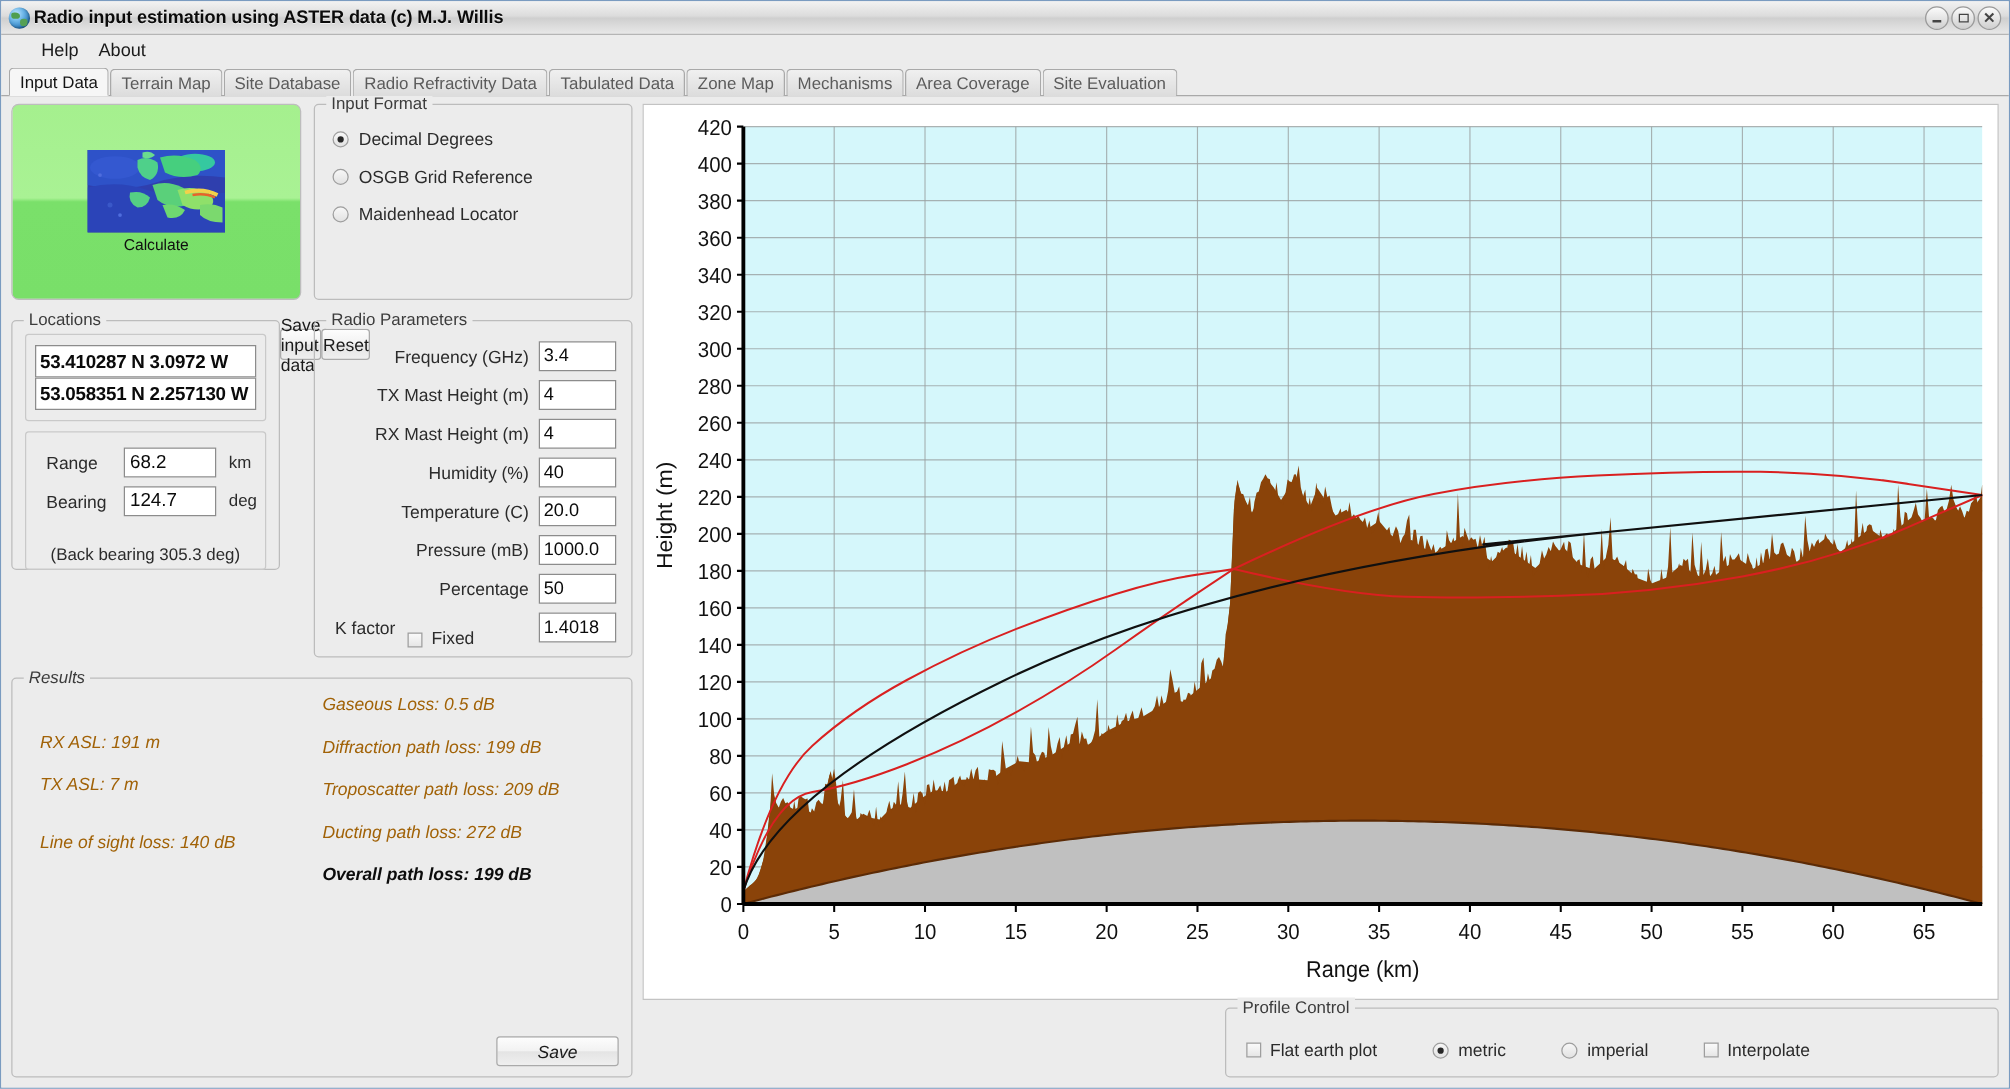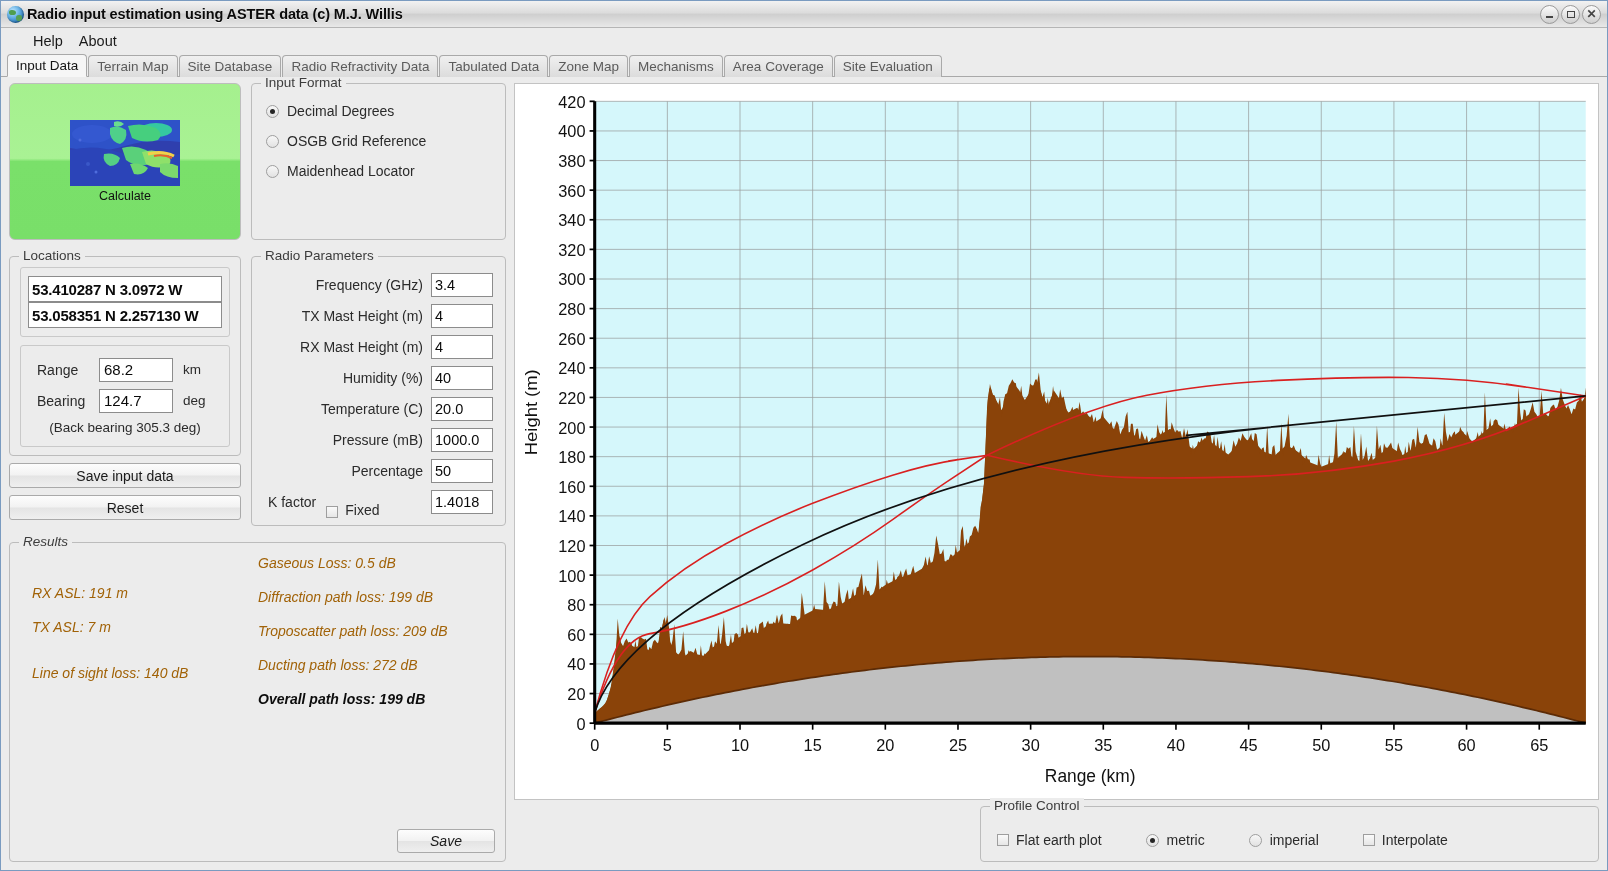--- a/index.html
+++ b/index.html
@@ -274,21 +274,21 @@
   .mid-row {
     display: flex;
     gap: 10px;
     margin-top: 16px;
     flex: none;
   }
   .locations-col {
     width: 232px;
     flex: none;
     display: flex;
-    flex-direction: column;
+    flex-direction: row;
   }
   .locations {
     height: 200px;
     box-sizing: border-box;
     padding: 10px 10px 8px 10px;
     display: flex;
     flex-direction: column;
   }
   .inner-panel {
     border: 1px solid #c9c9c9;
@@ -339,21 +339,21 @@
     display: flex;
     align-items: center;
     padding-left: 4px;
     box-sizing: border-box;
   }
   .rb-row .unit { margin-left: 10px; font-size: 13.5px; }
   .backbearing {
     text-align: center;
     font-size: 13.5px;
     color: #2b2b2b;
-    margin-top: 4px;
+    margin-top: 20px;
   }
   .btn {
     height: 25px;
     margin-top: 7px;
     border: 1px solid #aaaaaa;
     border-radius: 3px;
     background: linear-gradient(to bottom, #fdfdfd 0%, #f2f2f2 48%, #e4e4e4 52%, #efefef 100%);
     display: flex;
     align-items: center;
     justify-content: center;

